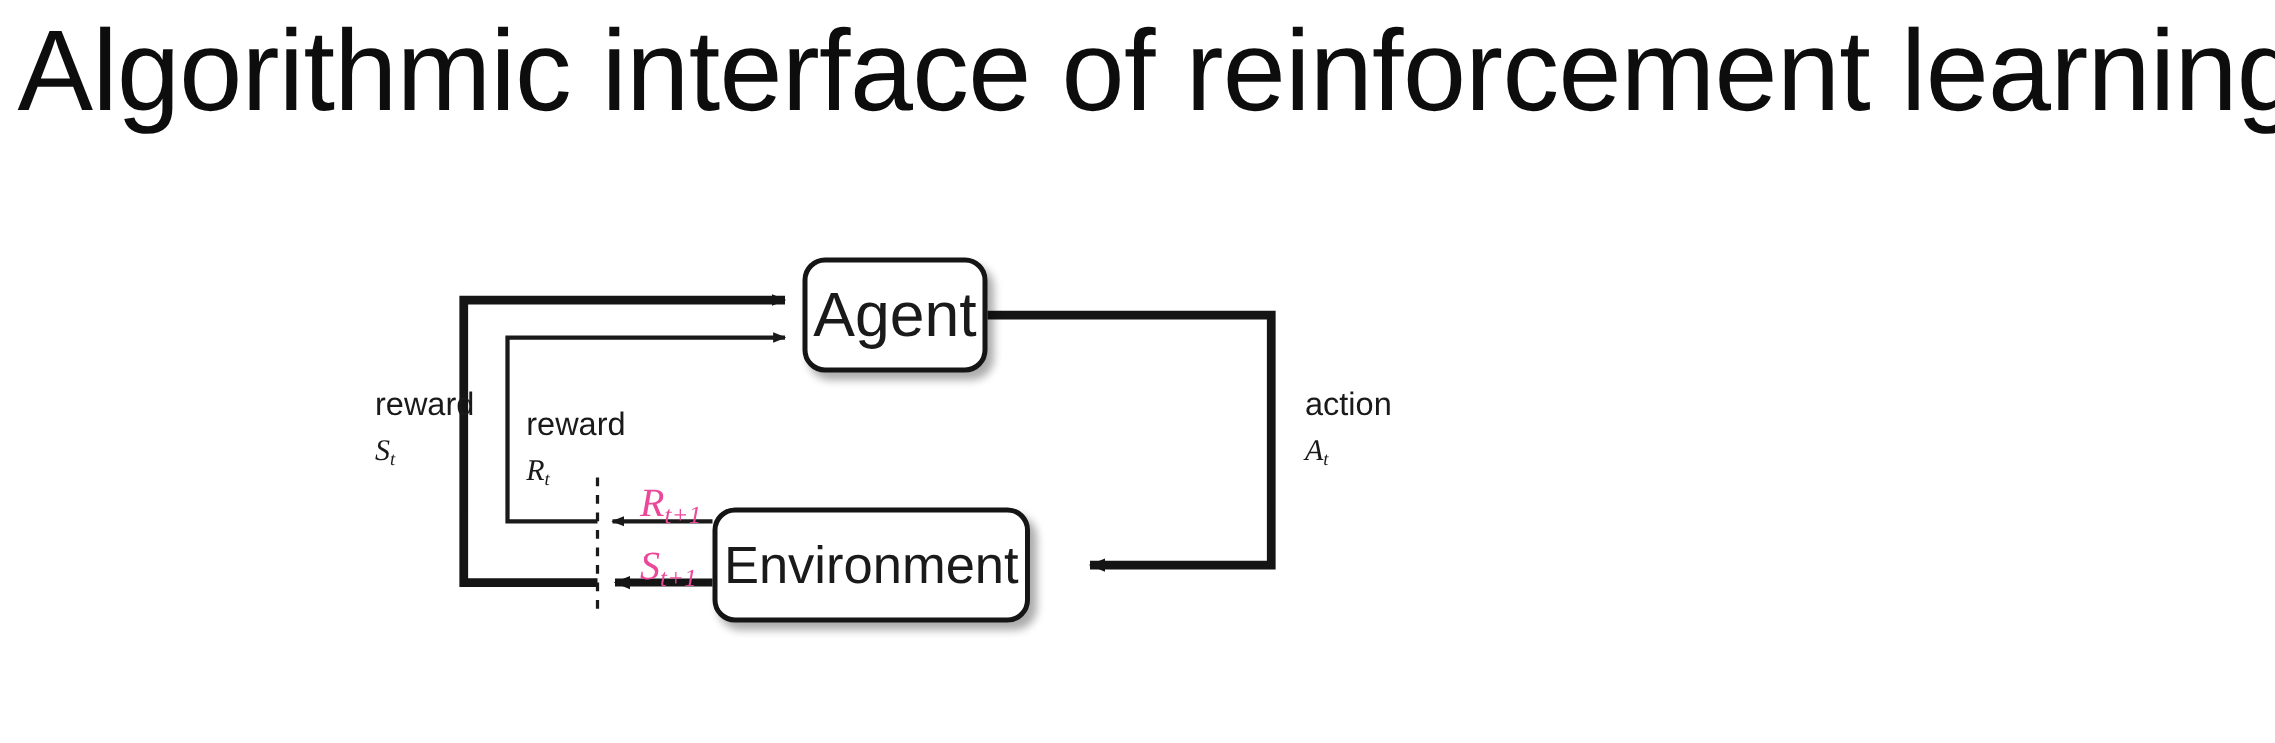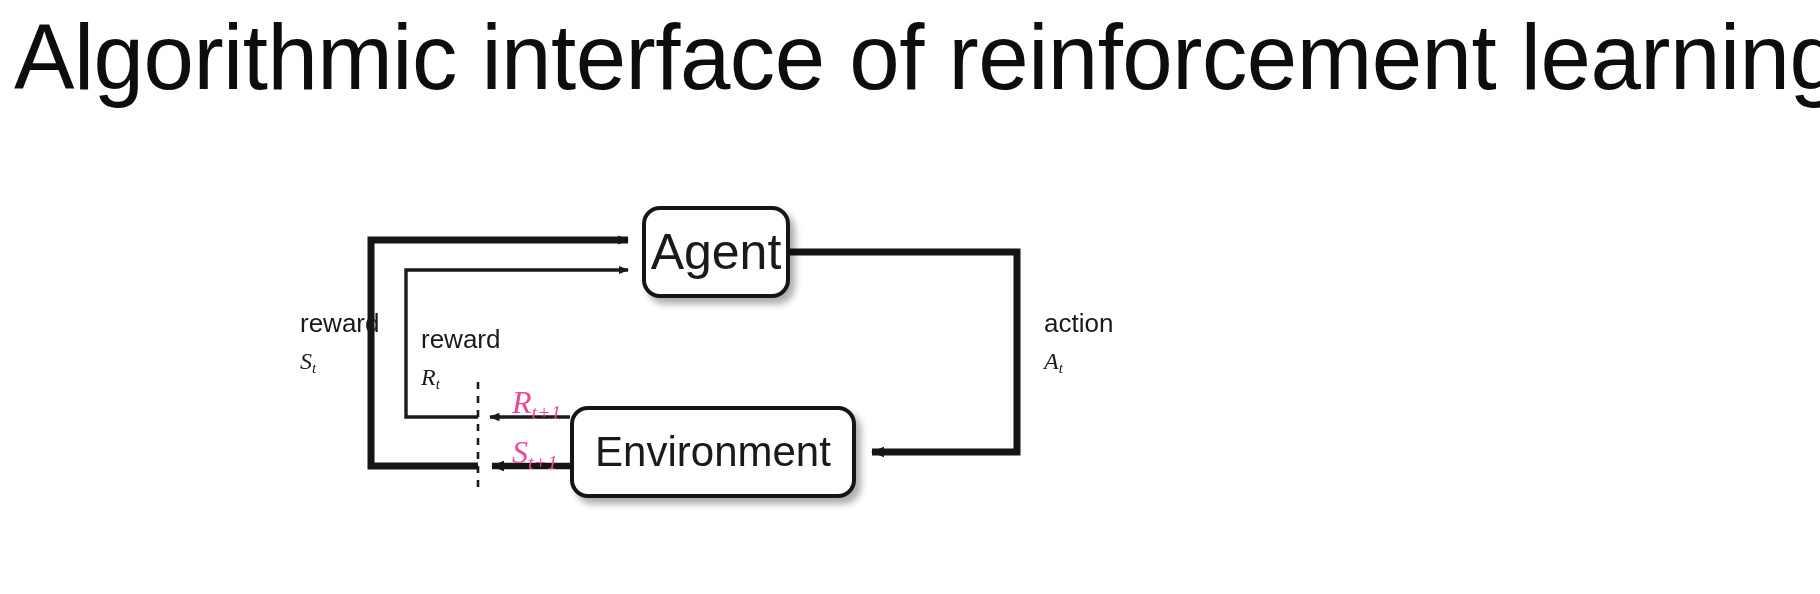--- a/index.html
+++ b/index.html
@@ -71,21 +71,21 @@
   #agent-box {
     left: 642px;
     top: 86px;
     width: 148px;
     height: 92px;
   }
   #agent-box .node-label { font-size: 50px; }
   #environment-box {
     left: 570px;
     top: 286px;
-    width: 286px;
+    width: 254px;
     height: 92px;
   }
   #environment-box .node-label { font-size: 42px; }
 
   
   .edge-label {
     position: absolute;
     color: #1a1a1a;
     white-space: nowrap;
   }

